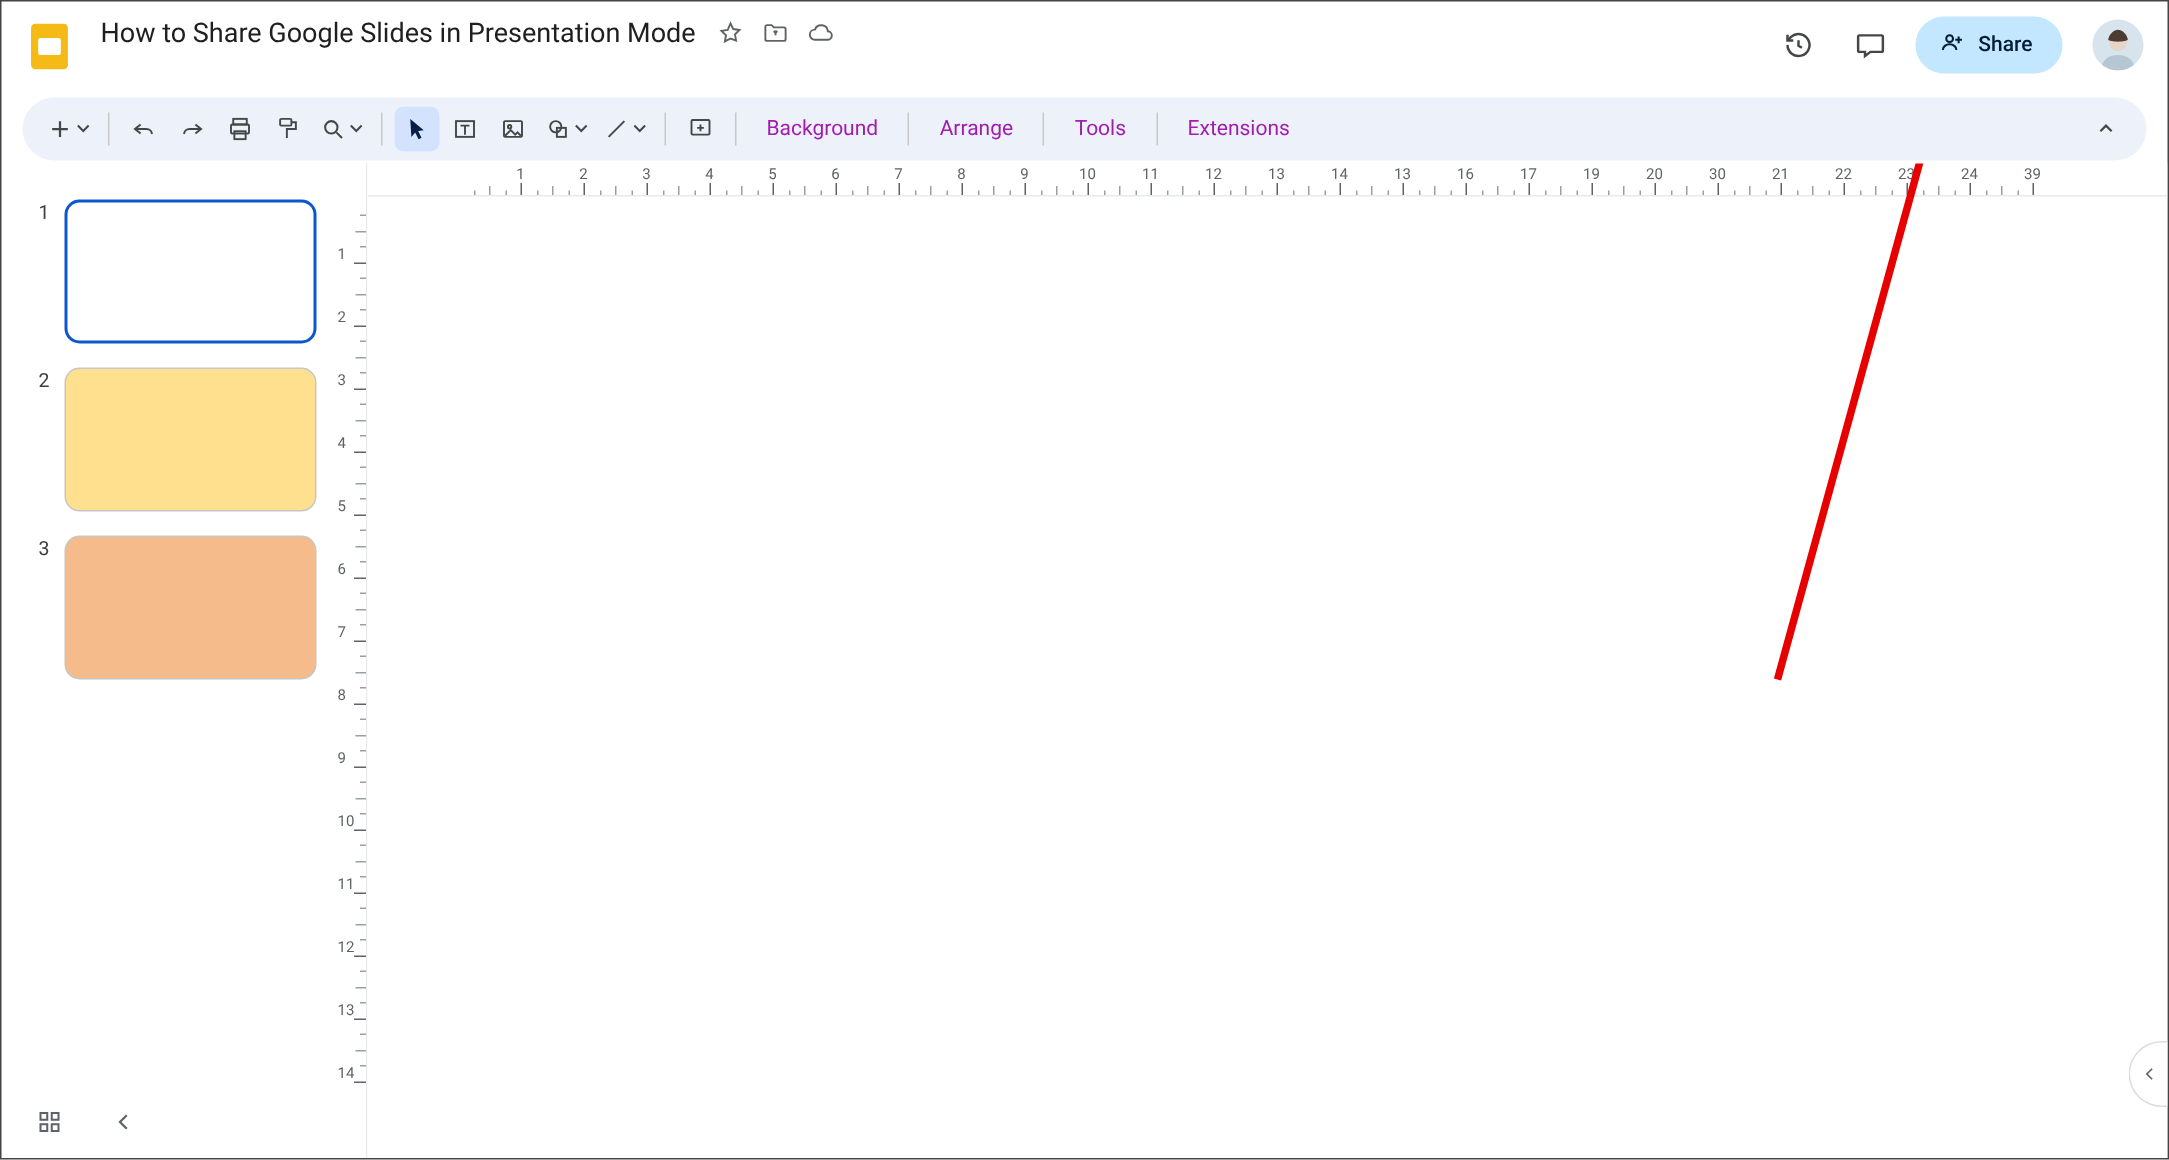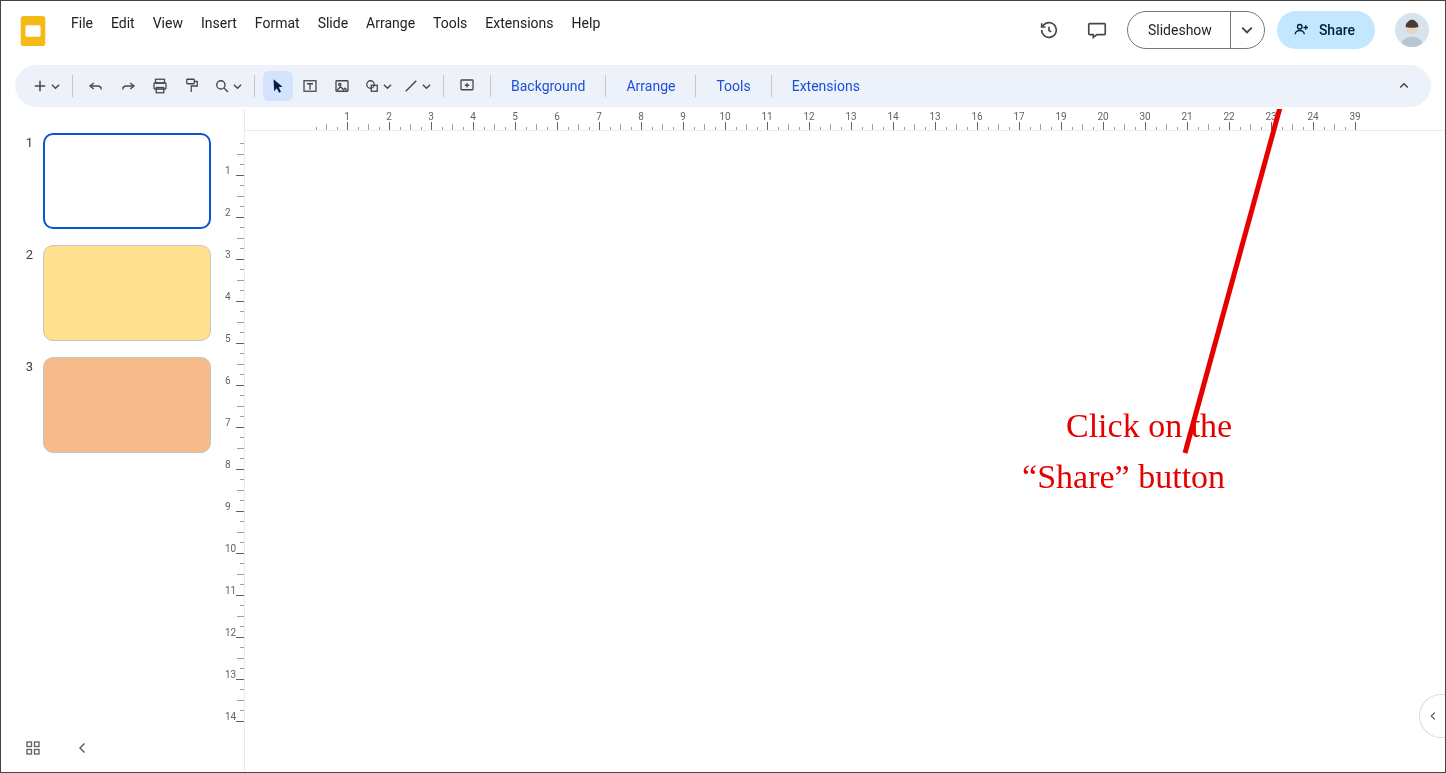--- a/index.html
+++ b/index.html
@@ -33,21 +33,21 @@
 
   
   .toolbar-wrap { padding:6px 14px 0 14px; }
   .toolbar { background:#edf2fa; border-radius:24px; height:42px; display:flex; align-items:center; padding:0 12px; gap:2px; font-size:14px; color:#444746; }
   .tbtn { min-width:30px; height:30px; padding:0 4px; border-radius:6px; display:flex; align-items:center; justify-content:center; cursor:pointer; position:relative; }
   .tbtn.active { background:#d3e3fd; color:#041e49; }
   .tbtn svg { width:18px; height:18px; }
   .tbtn .dd { margin-left:2px; }
   .tbtn .dd svg { width:9px; height:9px; }
   .sep { width:1px; height:22px; background:#c7c7c7; margin:0 6px; }
-  .tlabel { padding:0 12px; height:30px; display:flex; align-items:center; cursor:pointer; color:#1d4ed8; border-radius:6px;text-align:center; }
+  .tlabel { padding:0 12px; height:30px; display:flex; align-items:center; cursor:pointer; color:#a21caf; border-radius:6px;text-align:center; }
   .tbar-spacer { flex:1 1 auto; }
 
   
   .workspace { display:flex; position:absolute; top:108px; left:0; right:0; bottom:0; }
 
   
   .filmstrip { width:222px; height:100%; padding:24px 0 0 0; overflow:hidden; position:relative; }
   .thumb-row { display:flex; align-items:flex-start; gap:10px; padding:0 8px 16px 22px; }
   .thumb-num { width:10px; font-size:13px; color:#3c4043; padding-top:2px; text-align:right; }
   .thumb { width:168px; height:96px; border:1px solid #c4c7c5; border-radius:10px; background:#fff; box-shadow:0 0 0 0 transparent; }
@@ -90,56 +90,53 @@
 <body>
 
 <div class="titlebar">
   <div class="app-logo">
     <svg viewBox="0 0 36 36">
         <rect x="5" y="2" width="26" height="32" rx="3" fill="#f5ba15"></rect>
         <rect x="10" y="12" width="16" height="12" rx="1.5" fill="#fff"></rect>
       </svg>
   </div>
   <div class="title-center">
-    <div class="menubar">
-      <span>File</span>
-      <span>Edit</span>
-      <span>View</span>
-      <span>Insert</span>
-      <span>Format</span>
-      <span>Slide</span>
-      <span>Arrange</span>
-      <span>Tools</span>
-      <span>Extensions</span>
-      <span>Help</span>
+    <div class="title-line">
+      <span class="doc-title">How to Share Google Slides in Presentation Mode</span>
+      <span class="title-icon">
+        <svg viewBox="0 0 24 24" fill="none" stroke="currentColor" stroke-width="1.7">
+            <path d="M12 3.5l2.47 5 5.53.8-4 3.9.94 5.5L12 16.9l-4.94 2.6.94-5.5-4-3.9 5.53-.8z"></path>
+          </svg>
+      </span>
+      <span class="title-icon">
+        <svg viewBox="0 0 24 24" fill="none" stroke="currentColor" stroke-width="1.7">
+            <path d="M3 6.5A1.5 1.5 0 0 1 4.5 5h4l2 2h9A1.5 1.5 0 0 1 21 8.5v9A1.5 1.5 0 0 1 19.5 19h-15A1.5 1.5 0 0 1 3 17.5z"></path>
+            <path d="M11 11v4M11 15l-1.6-1.6M11 15l1.6-1.6" transform="translate(1 -1) rotate(180 11 13)"></path>
+          </svg>
+      </span>
+      <span class="title-icon">
+        <svg viewBox="0 0 24 24" fill="none" stroke="currentColor" stroke-width="1.7">
+            <path d="M7 18a4.5 4.5 0 0 1 0-9 6 6 0 0 1 11.6 1.5A3.75 3.75 0 0 1 18 18z"></path>
+          </svg>
+      </span>
     </div>
   </div>
   <div class="title-spacer"></div>
   <div class="header-actions">
     <div class="header-icon-btn">
       <svg viewBox="0 0 24 24" fill="none" stroke="currentColor" stroke-width="1.8">
           <path d="M4 12a8 8 0 1 0 2.6-5.9L4 8.7"></path>
           <path d="M4 4.5v4.2h4.2"></path>
           <path d="M12 8.5v4l2.5 1.5"></path>
         </svg>
     </div>
     <div class="header-icon-btn">
       <svg viewBox="0 0 24 24" fill="none" stroke="currentColor" stroke-width="1.8">
           <path d="M20 5H4a1 1 0 0 0-1 1v10a1 1 0 0 0 1 1h4v3l4-3h8a1 1 0 0 0 1-1V6a1 1 0 0 0-1-1z"></path>
         </svg>
-    </div>
-    <div class="slideshow-group">
-      <div class="slideshow-btn">
-        <span>Slideshow</span>
-      </div>
-      <div class="slideshow-dd">
-        <svg viewBox="0 0 10 10">
-            <path d="M1 3l4 4 4-4" fill="none" stroke="#444746" stroke-width="1.6"></path>
-          </svg>
-      </div>
     </div>
     <div class="share-btn">
       <span>
         <svg viewBox="0 0 24 24" fill="none" stroke="#001d35" stroke-width="1.8">
             <circle cx="9" cy="9" r="3"></circle>
             <path d="M3 19c0-2.8 2.7-5 6-5s6 2.2 6 5"></path>
             <path d="M17 7v6M14 10h6"></path>
           </svg>
       </span>
       <span>Share</span>
@@ -798,21 +795,21 @@
 
     <svg class="annotation-arrow" style="left:880px; top:-66px; width:220px; height:420px; overflow:visible;">
       <defs>
         <marker id="ahead" markerWidth="14" markerHeight="14" refX="7" refY="4" orient="auto">
           <path d="M0 0 L12 4 L0 8 z" fill="#e60000"></path>
         </marker>
       </defs>
       <line x1="60" y1="410" x2="170" y2="10" stroke="#e60000" stroke-width="5" marker-end="url(#ahead)"></line>
     </svg>
     <div class="annotation-text" style="left:770px; top:240px;">
-      <span>Click on the</span><br><span>“Share” button</span>
+      <br>
     </div>
   </div>
 </div>
 
 <div class="footer">
   <div class="fbtn">
     <svg viewBox="0 0 24 24" fill="none" stroke="#5f6368" stroke-width="1.8">
         <rect x="4" y="4" width="6" height="6"></rect>
         <rect x="14" y="4" width="6" height="6"></rect>
         <rect x="4" y="14" width="6" height="6"></rect>

